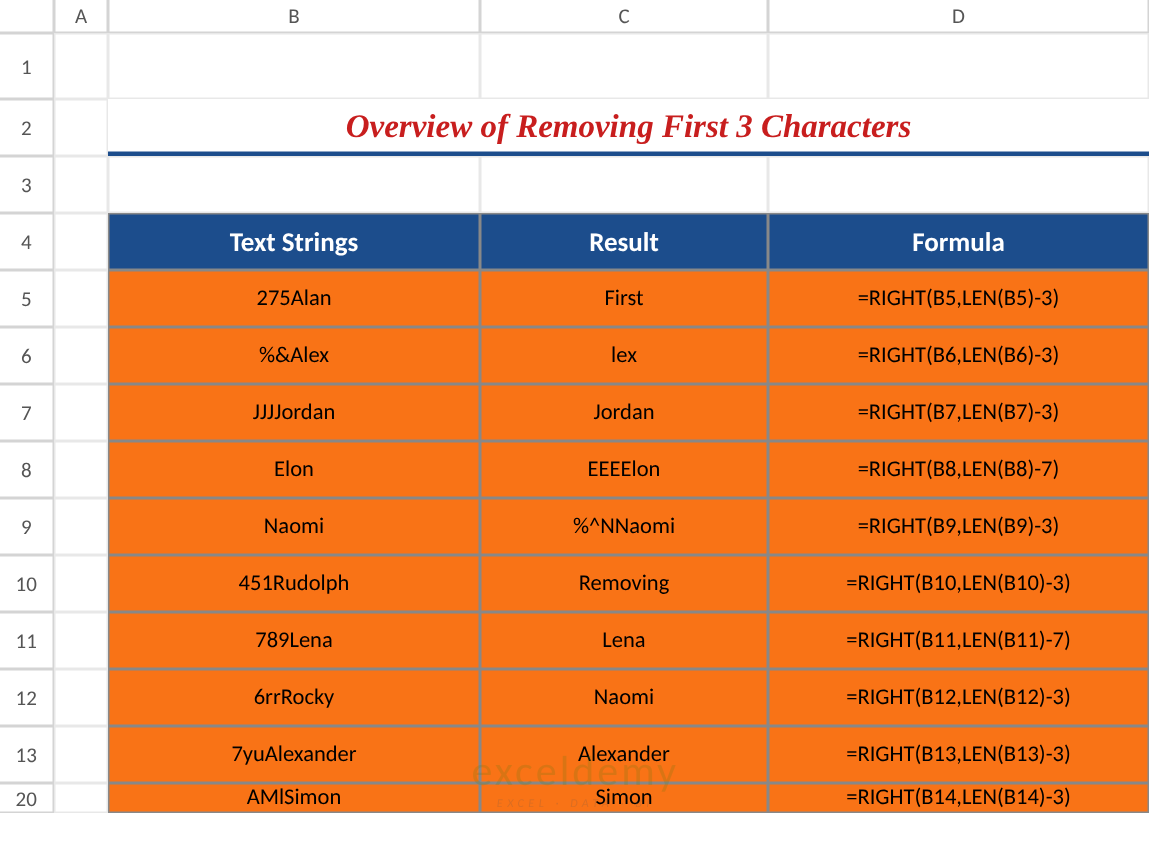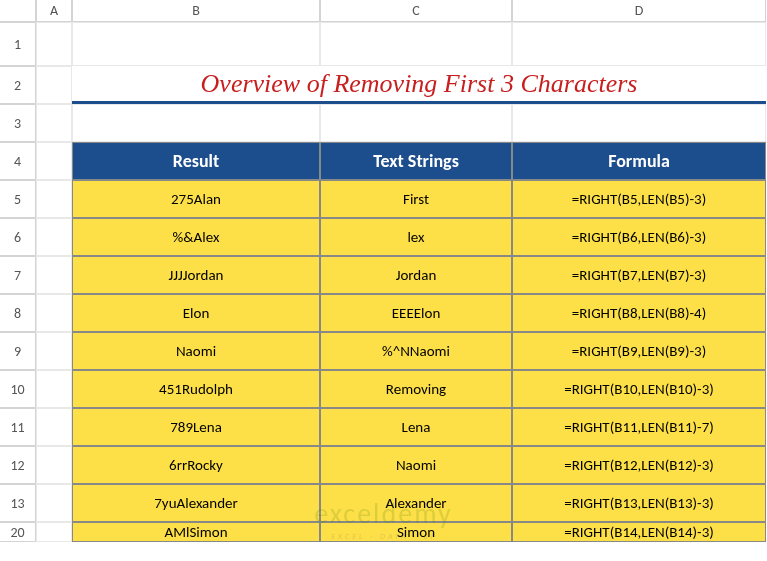--- a/index.html
+++ b/index.html
@@ -41,43 +41,43 @@
       justify-content: center;
       background: #fff;
     }
     .title-cell {
       grid-column: 3 / 6;
       display: flex;
       align-items: center;
       justify-content: center;
       font-family: Georgia, 'Times New Roman', serif;
       font-style: italic;
-      font-weight: normal;
-      font-size: 26px;
+      font-weight: bold;
+      font-size: 22px;
       color: #c81e1e;
       border-bottom: 3px solid #1c4d8c;
       padding: 4px;
     }
     .table-header {
       background: #1c4d8c;
       color: #fff;
       font-weight: bold;
       font-size: 18px;
       display: flex;
       align-items: center;
       justify-content: center;
       border: 1px solid #888;
     }
     .data-cell {
       border: 1px solid #888;
       display: flex;
       align-items: center;
       justify-content: center;
       font-size: 15px;
-      background: #fde047;
+      background: #f97316;
     }
     .watermark {
       position: absolute;
       bottom: 20px;
       left: 50%;
       transform: translateX(-50%);
       opacity: 0.18;
       text-align: center;
       pointer-events: none;
     }
@@ -111,43 +111,43 @@
     <div class="row-header">2</div>
     <div class="cell"></div>
     <div class="title-cell">Overview of Removing First 3 Characters</div>
     <div class="row-header">3</div>
     <div class="cell"></div>
     <div class="cell"></div>
     <div class="cell"></div>
     <div class="cell"></div>
     <div class="row-header">4</div>
     <div class="cell"></div>
+    <div class="table-header">Text Strings</div>
     <div class="table-header">Result</div>
-    <div class="table-header">Text Strings</div>
     <div class="table-header">Formula</div>
     <div class="row-header">5</div>
     <div class="cell"></div>
     <div class="data-cell">275Alan</div>
     <div class="data-cell">First</div>
     <div class="data-cell">=RIGHT(B5,LEN(B5)-3)</div>
     <div class="row-header">6</div>
     <div class="cell"></div>
     <div class="data-cell">%&amp;Alex</div>
     <div class="data-cell">lex</div>
     <div class="data-cell">=RIGHT(B6,LEN(B6)-3)</div>
     <div class="row-header">7</div>
     <div class="cell"></div>
     <div class="data-cell">JJJJordan</div>
     <div class="data-cell">Jordan</div>
     <div class="data-cell">=RIGHT(B7,LEN(B7)-3)</div>
     <div class="row-header">8</div>
     <div class="cell"></div>
     <div class="data-cell">Elon</div>
     <div class="data-cell">EEEElon</div>
-    <div class="data-cell">=RIGHT(B8,LEN(B8)-4)</div>
+    <div class="data-cell">=RIGHT(B8,LEN(B8)-7)</div>
     <div class="row-header">9</div>
     <div class="cell"></div>
     <div class="data-cell">Naomi</div>
     <div class="data-cell">%^NNaomi</div>
     <div class="data-cell">=RIGHT(B9,LEN(B9)-3)</div>
     <div class="row-header">10</div>
     <div class="cell"></div>
     <div class="data-cell">451Rudolph</div>
     <div class="data-cell">Removing</div>
     <div class="data-cell">=RIGHT(B10,LEN(B10)-3)</div>

